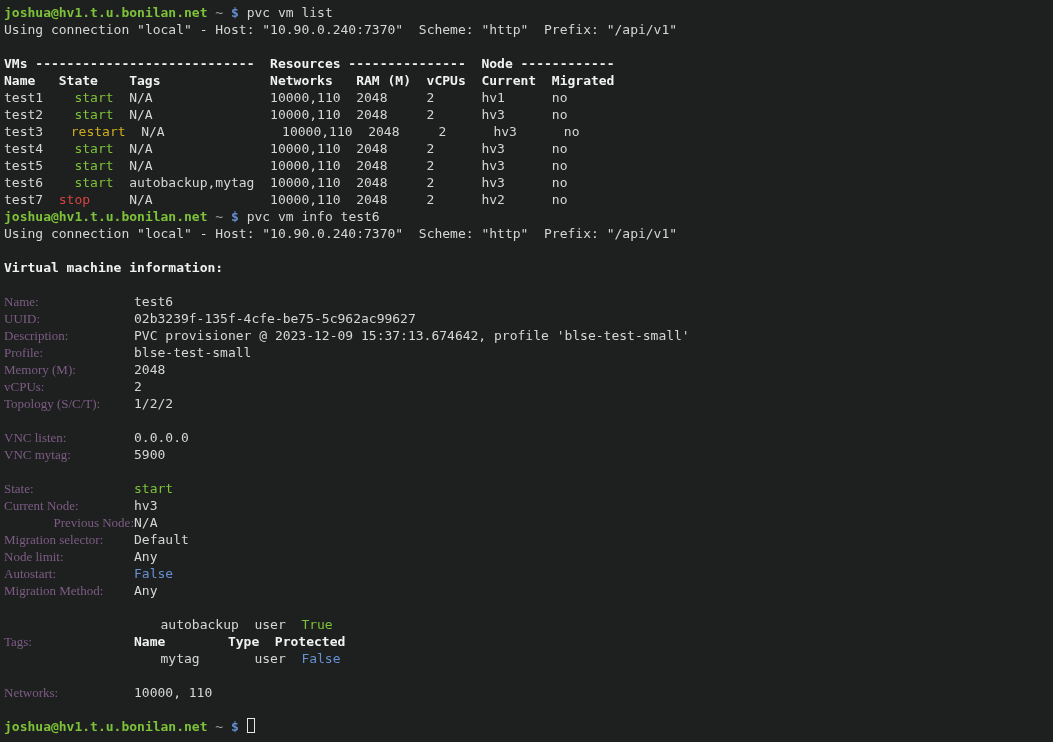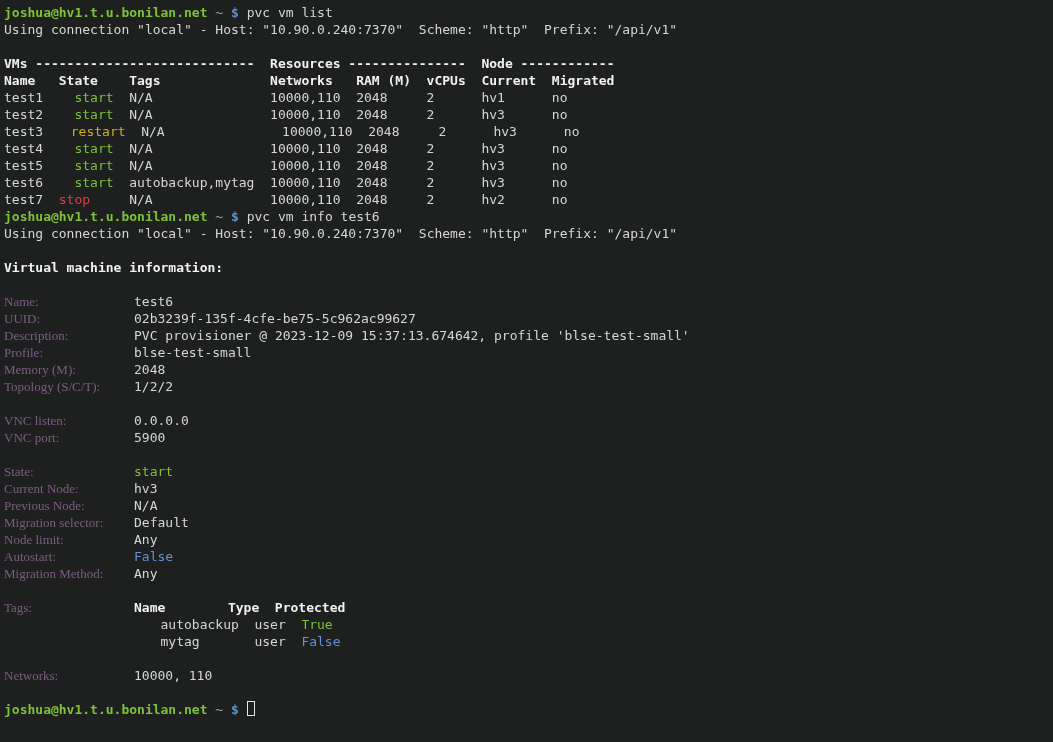--- a/index.html
+++ b/index.html
@@ -53,33 +53,34 @@
     <div class="line"><span class="b c-green">joshua@hv1.t.u.bonilan.net</span><span> </span><span class="c-gray">~</span><span> </span><span class="b c-blue">$</span><span> </span><span class="c-fg">pvc vm info test6</span></div>
     <div class="line"><span class="c-fg">Using connection "local" - Host: "10.90.0.240:7370"  Scheme: "http"  Prefix: "/api/v1"</span></div>
     <div class="line"></div>
     <div class="line"><span class="hdr">Virtual machine information:</span></div>
     <div class="line"></div>
     <div class="line"><span class="c-purple cell" style="width: 20ch;">Name:</span><span class="c-fg">test6</span></div>
     <div class="line"><span class="c-purple cell" style="width: 20ch;">UUID:</span><span class="c-fg">02b3239f-135f-4cfe-be75-5c962ac99627</span></div>
     <div class="line"><span class="c-purple cell" style="width: 20ch;">Description:</span><span class="c-fg">PVC provisioner @ 2023-12-09 15:37:13.674642, profile 'blse-test-small'</span></div>
     <div class="line"><span class="c-purple cell" style="width: 20ch;">Profile:</span><span class="c-fg">blse-test-small</span></div>
     <div class="line"><span class="c-purple cell" style="width: 20ch;">Memory (M):</span><span class="c-fg">2048</span></div>
+    <div class="line"><span class="c-purple cell" style="width: 20ch;">vCPUs:</span><span class="c-fg">2</span></div>
     <div class="line"><span class="c-purple cell" style="width: 20ch;">Topology (S/C/T):</span><span class="c-fg">1/2/2</span></div>
     <div class="line"></div>
     <div class="line"><span class="c-purple cell" style="width: 20ch;">VNC listen:</span><span class="c-fg">0.0.0.0</span></div>
-    <div class="line"><span class="c-purple cell" style="width: 20ch;">VNC port:</span><span class="c-fg">5900</span></div>
+    <div class="line"><span class="c-purple cell" style="width: 20ch;">VNC mytag:</span><span class="c-fg">5900</span></div>
     <div class="line"></div>
     <div class="line"><span class="c-purple cell" style="width: 20ch;">State:</span><span class="c-green">start</span></div>
     <div class="line"><span class="c-purple cell" style="width: 20ch;">Current Node:</span><span class="c-fg">hv3</span></div>
-    <div class="line"><span class="c-purple cell" style="width: 20ch;">Previous Node:</span><span class="c-fg">N/A</span></div>
+    <div class="line"><span class="c-purple cell" style="width: 20ch; text-align: right;">Previous Node:</span><span class="c-fg">N/A</span></div>
     <div class="line"><span class="c-purple cell" style="width: 20ch;">Migration selector:</span><span class="c-fg">Default</span></div>
     <div class="line"><span class="c-purple cell" style="width: 20ch;">Node limit:</span><span class="c-fg">Any</span></div>
     <div class="line"><span class="c-purple cell" style="width: 20ch;">Autostart:</span><span class="c-blue">False</span></div>
     <div class="line"><span class="c-purple cell" style="width: 20ch;">Migration Method:</span><span class="c-fg">Any</span></div>
     <div class="line"></div>
+    <div class="line"><span class="cell" style="width: 20ch;"></span><span class="c-fg cell" style="width: 12ch;">autobackup</span><span class="c-fg cell" style="width: 6ch;">user</span><span class="c-green">True</span></div>
     <div class="line"><span class="c-purple cell" style="width: 20ch;">Tags:</span><span class="hdr cell" style="width: 12ch;">Name</span><span class="hdr cell" style="width: 6ch;">Type</span><span class="hdr">Protected</span></div>
-    <div class="line"><span class="cell" style="width: 20ch;"></span><span class="c-fg cell" style="width: 12ch;">autobackup</span><span class="c-fg cell" style="width: 6ch;">user</span><span class="c-green">True</span></div>
     <div class="line"><span class="cell" style="width: 20ch;"></span><span class="c-fg cell" style="width: 12ch;">mytag</span><span class="c-fg cell" style="width: 6ch;">user</span><span class="c-blue">False</span></div>
     <div class="line"></div>
     <div class="line"><span class="c-purple cell" style="width: 20ch;">Networks:</span><span class="c-fg">10000, 110</span></div>
     <div class="line"></div>
     <div class="line"><span class="b c-green">joshua@hv1.t.u.bonilan.net</span><span> </span><span class="c-gray">~</span><span> </span><span class="b c-blue">$</span><span> </span><span class="cursor"></span></div>
   </div>
 
 </body></html>

